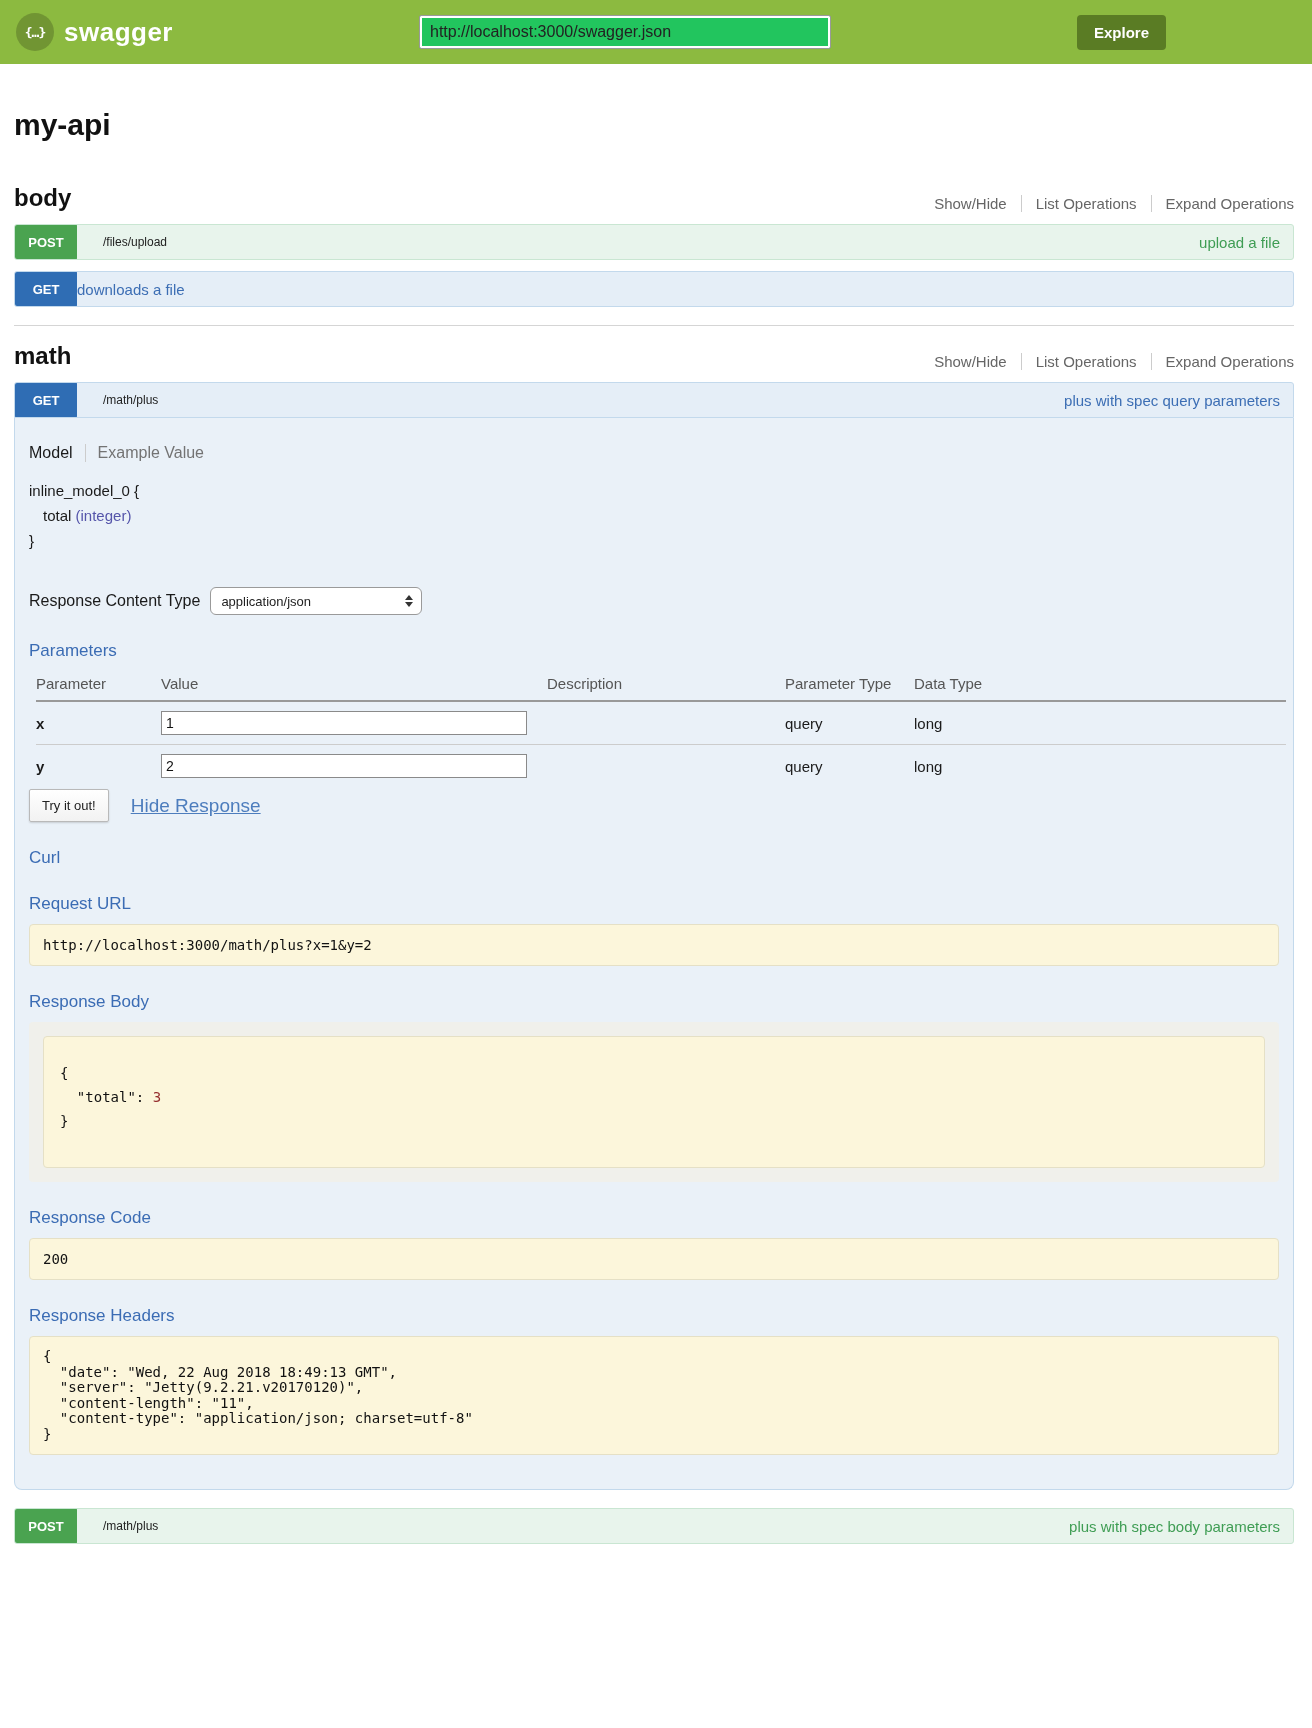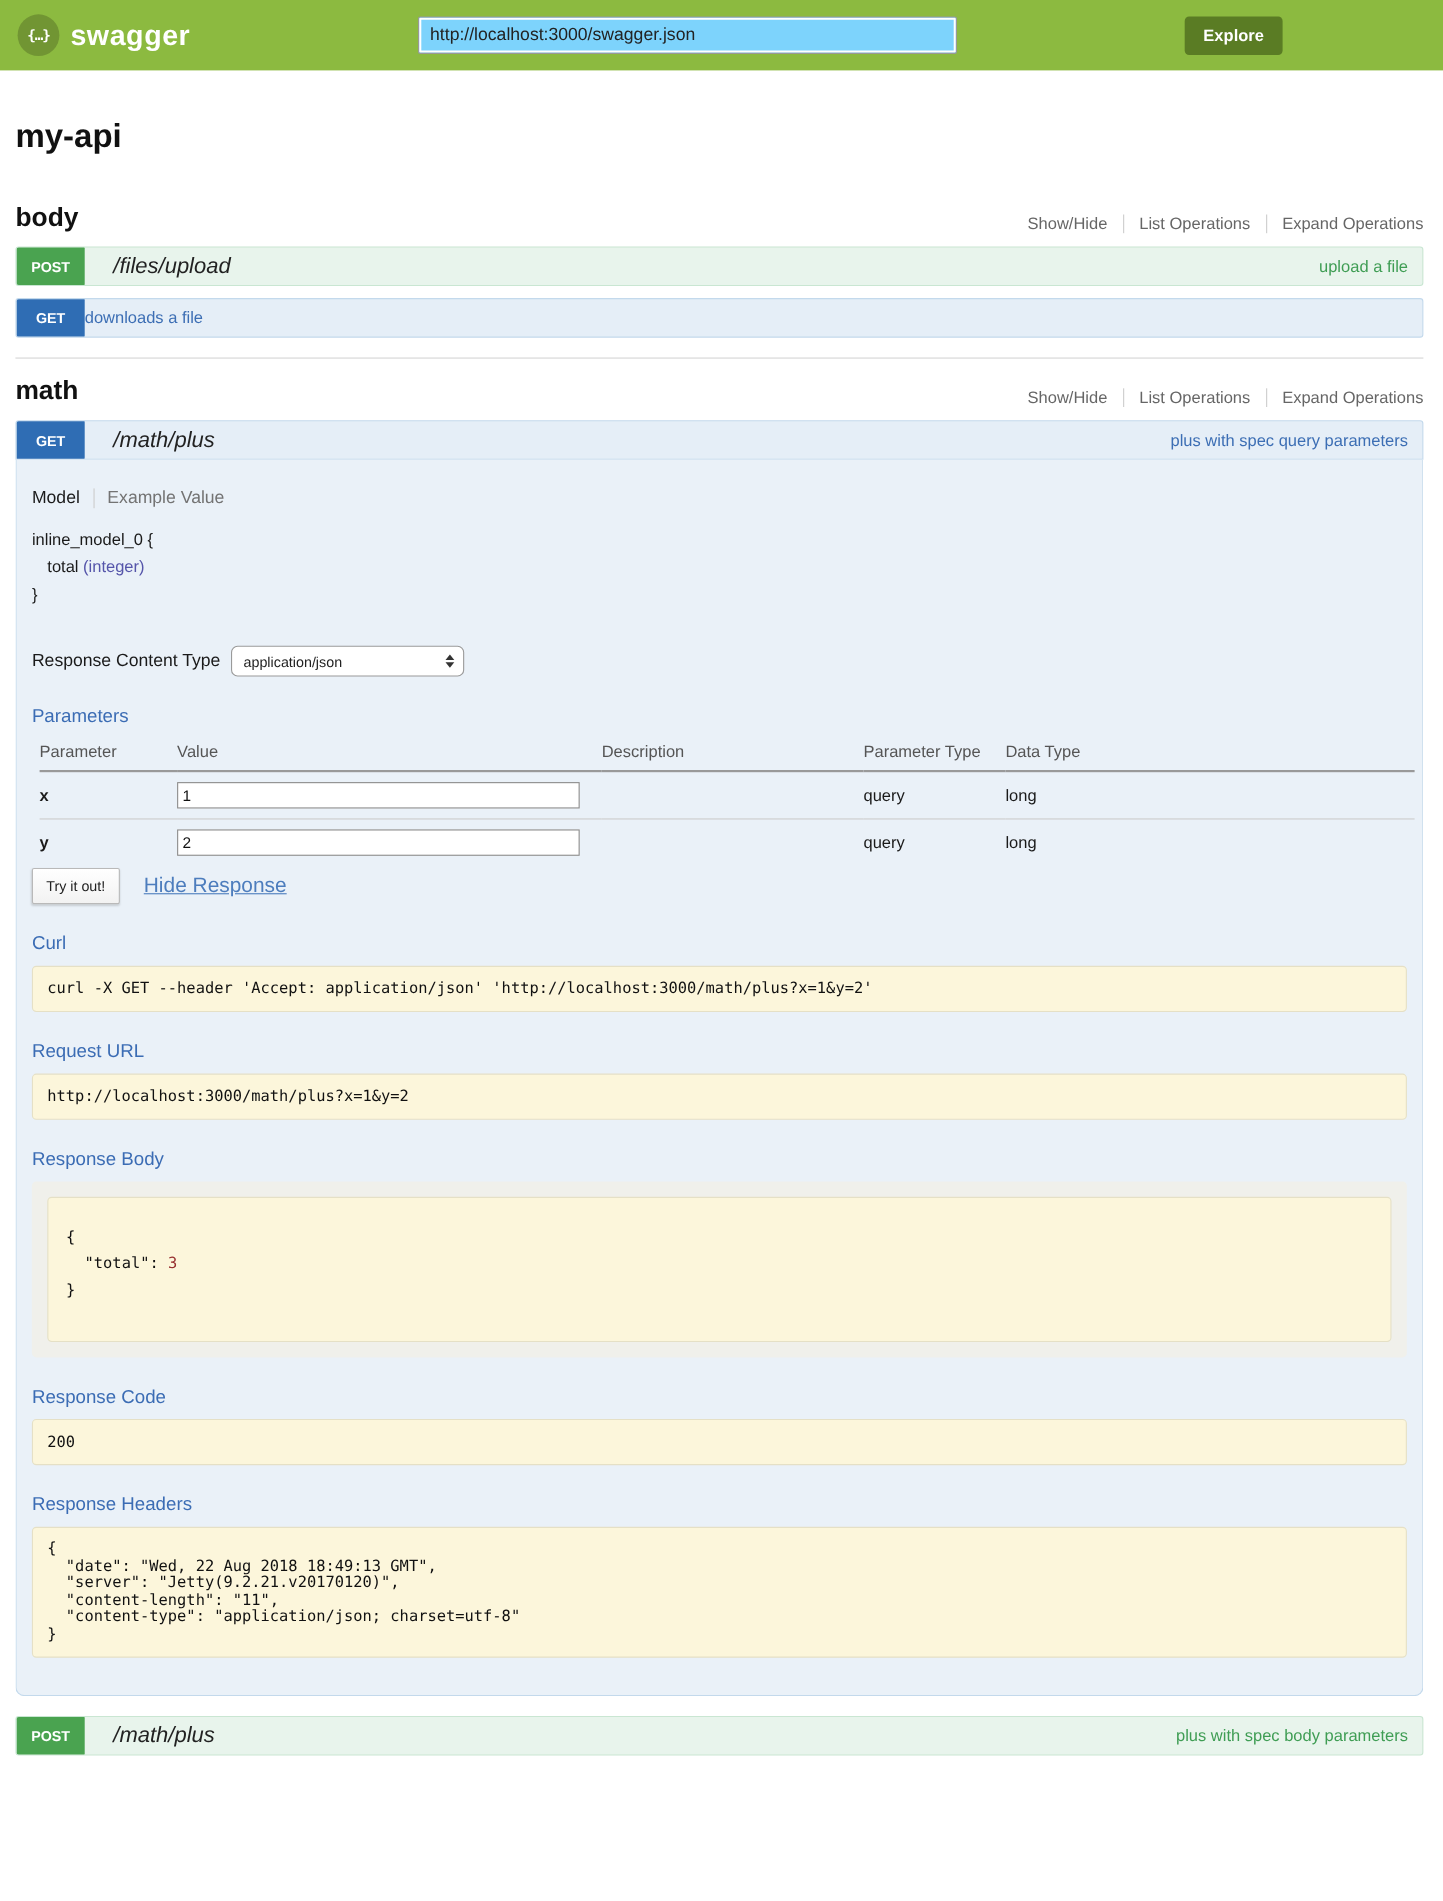--- a/index.html
+++ b/index.html
@@ -24,27 +24,27 @@
   .logo-circle {
     width: 38px; height: 38px; border-radius: 50%;
     background: #719533; color: #ffffff;
     display: flex; align-items: center; justify-content: center;
     font-family: "DejaVu Sans Mono", monospace;
     font-size: 13px; font-weight: bold; letter-spacing: -1px;
   }
   .logo-text { color: #ffffff; font-size: 26px; font-weight: bold; letter-spacing: 0.5px; }
   .topbar-center { flex: 1; display: flex; justify-content: center; }
   .url-input {
-    width: 490px; height: 34px;
+    width: 412px; height: 34px;
     border: 1px solid #999; border-radius: 2px;
     box-shadow: 0 0 0 2px #ffffff inset;
     padding: 0 10px;
     font-family: "Liberation Sans", sans-serif;
     font-size: 16px; color: #222;
-    background: #7dd3fc;
+    background: #22c55e;
     outline: none;
   }
   .explore-btn {
     background: #5a7c24; color: #ffffff;
     border: none; border-radius: 4px;
     font-family: "Liberation Sans", sans-serif;
     font-weight: bold; font-size: 15px;
     padding: 9px 17px; cursor: pointer;
     margin-right: 130px;
   }
@@ -78,22 +78,22 @@
     overflow: hidden;
     cursor: pointer;
   }
   .op-row .method-badge {
     width: 62px; height: 36px; flex: 0 0 62px;
     display: flex; align-items: center; justify-content: center;
     color: #ffffff; font-size: 13px; font-weight: bold;
     border-radius: 2px;
   }
   .op-row .op-path {
-    font-size: 20px; color: #222; text-decoration: none;
-    margin-left: 26px; flex: 1; font-style: italic;
+    font-size: 12px; color: #222; text-decoration: none;
+    margin-left: 26px; flex: 1;
   }
   .op-row .op-summary { font-size: 15px; text-decoration: none; margin-right: 13px; white-space: nowrap; }
 
   .op-row.post { background: #e8f4ec; border-color: #c9e6d2; }
   .op-row.post .method-badge { background: #4aa350; }
   .op-row.post .op-summary { color: #3f9d54; }
 
   .op-row.get { background: #e5eef7; border-color: #c3d9ec; }
   .op-row.get .method-badge { background: #2f6db4; }
   .op-row.get .op-summary { color: #3c6eb4; }
@@ -308,21 +308,20 @@
           </tr>
         </tbody>
       </table>
 
       <div class="try-row">
         <button class="try-btn">Try it out!</button>
         <a class="hide-response">Hide Response</a>
       </div>
 
       <div class="blue-heading sub-heading">Curl</div>
-      <div class="code-block">curl -X GET --header 'Accept: application/json' 'http://localhost:3000/math/plus?x=1&amp;y=2'</div>
 
       <div class="blue-heading sub-heading">Request URL</div>
       <div class="code-block">http://localhost:3000/math/plus?x=1&amp;y=2</div>
 
       <div class="blue-heading sub-heading">Response Body</div>
       <div class="body-wrapper">
         <div class="code-block"><span>{</span><br>&nbsp;&nbsp;<span>"total":</span> <span class="json-num">3</span><br><span>}</span></div>
       </div>
 
       <div class="blue-heading sub-heading">Response Code</div>

